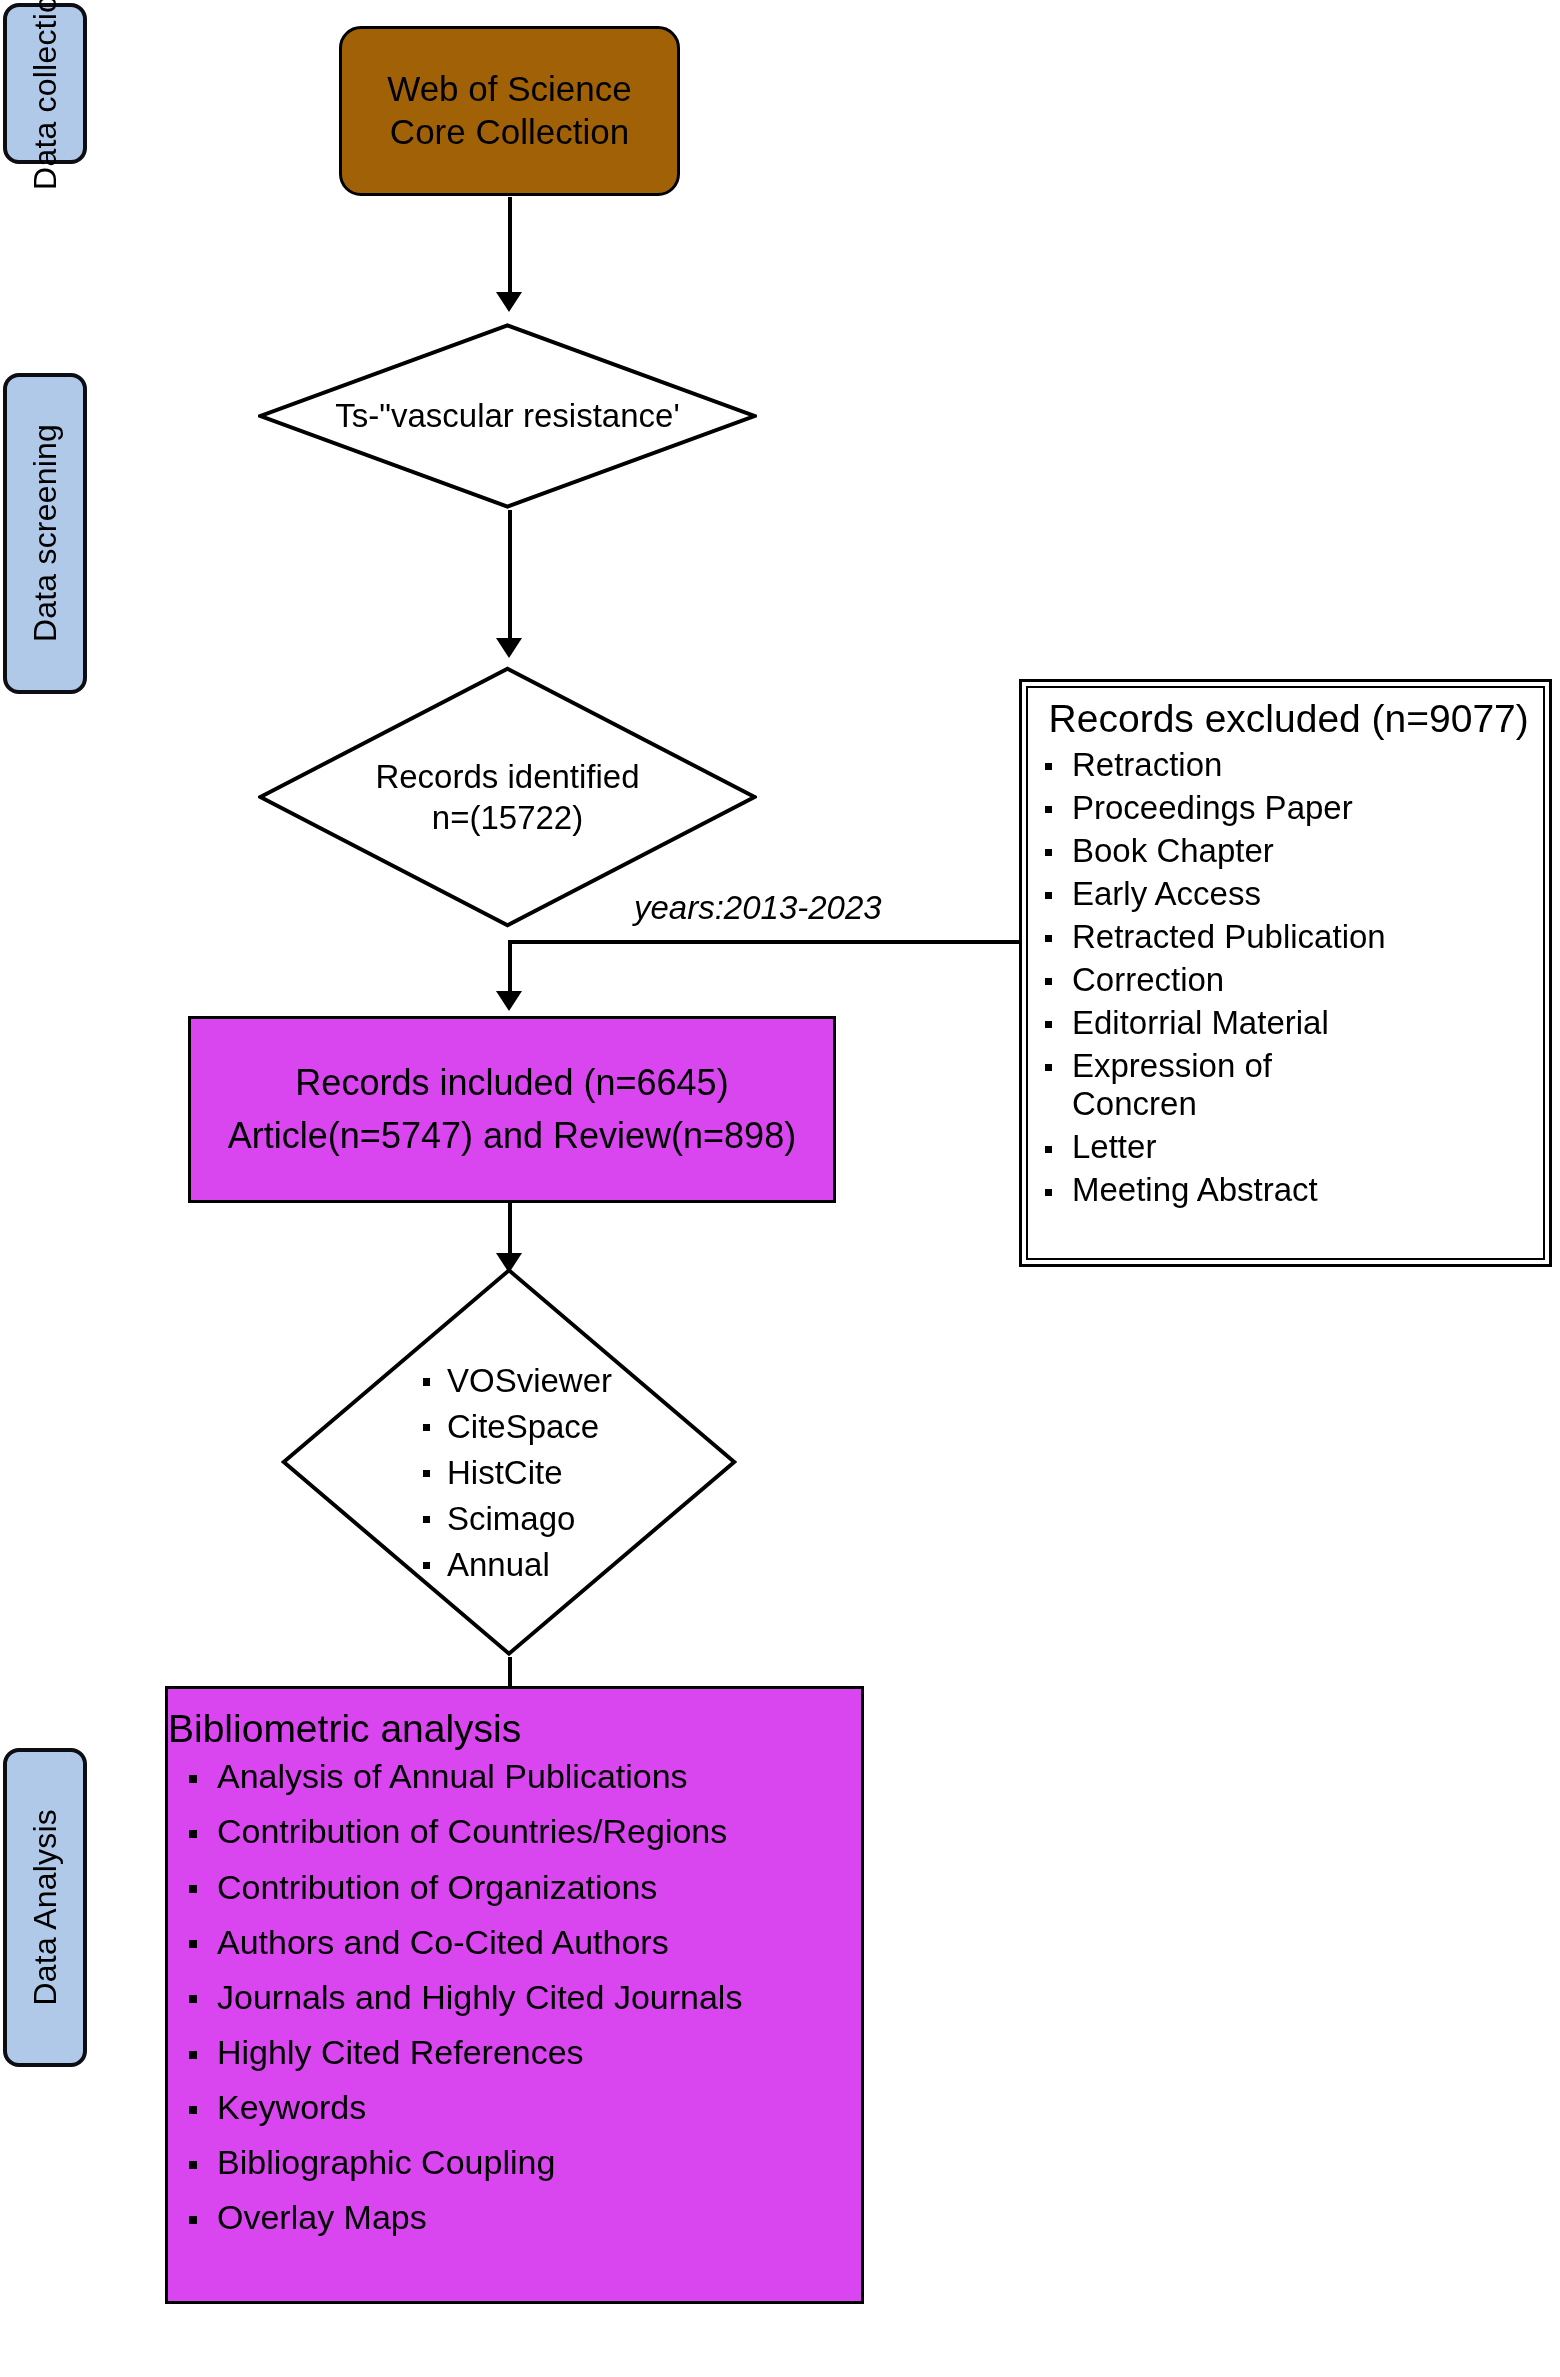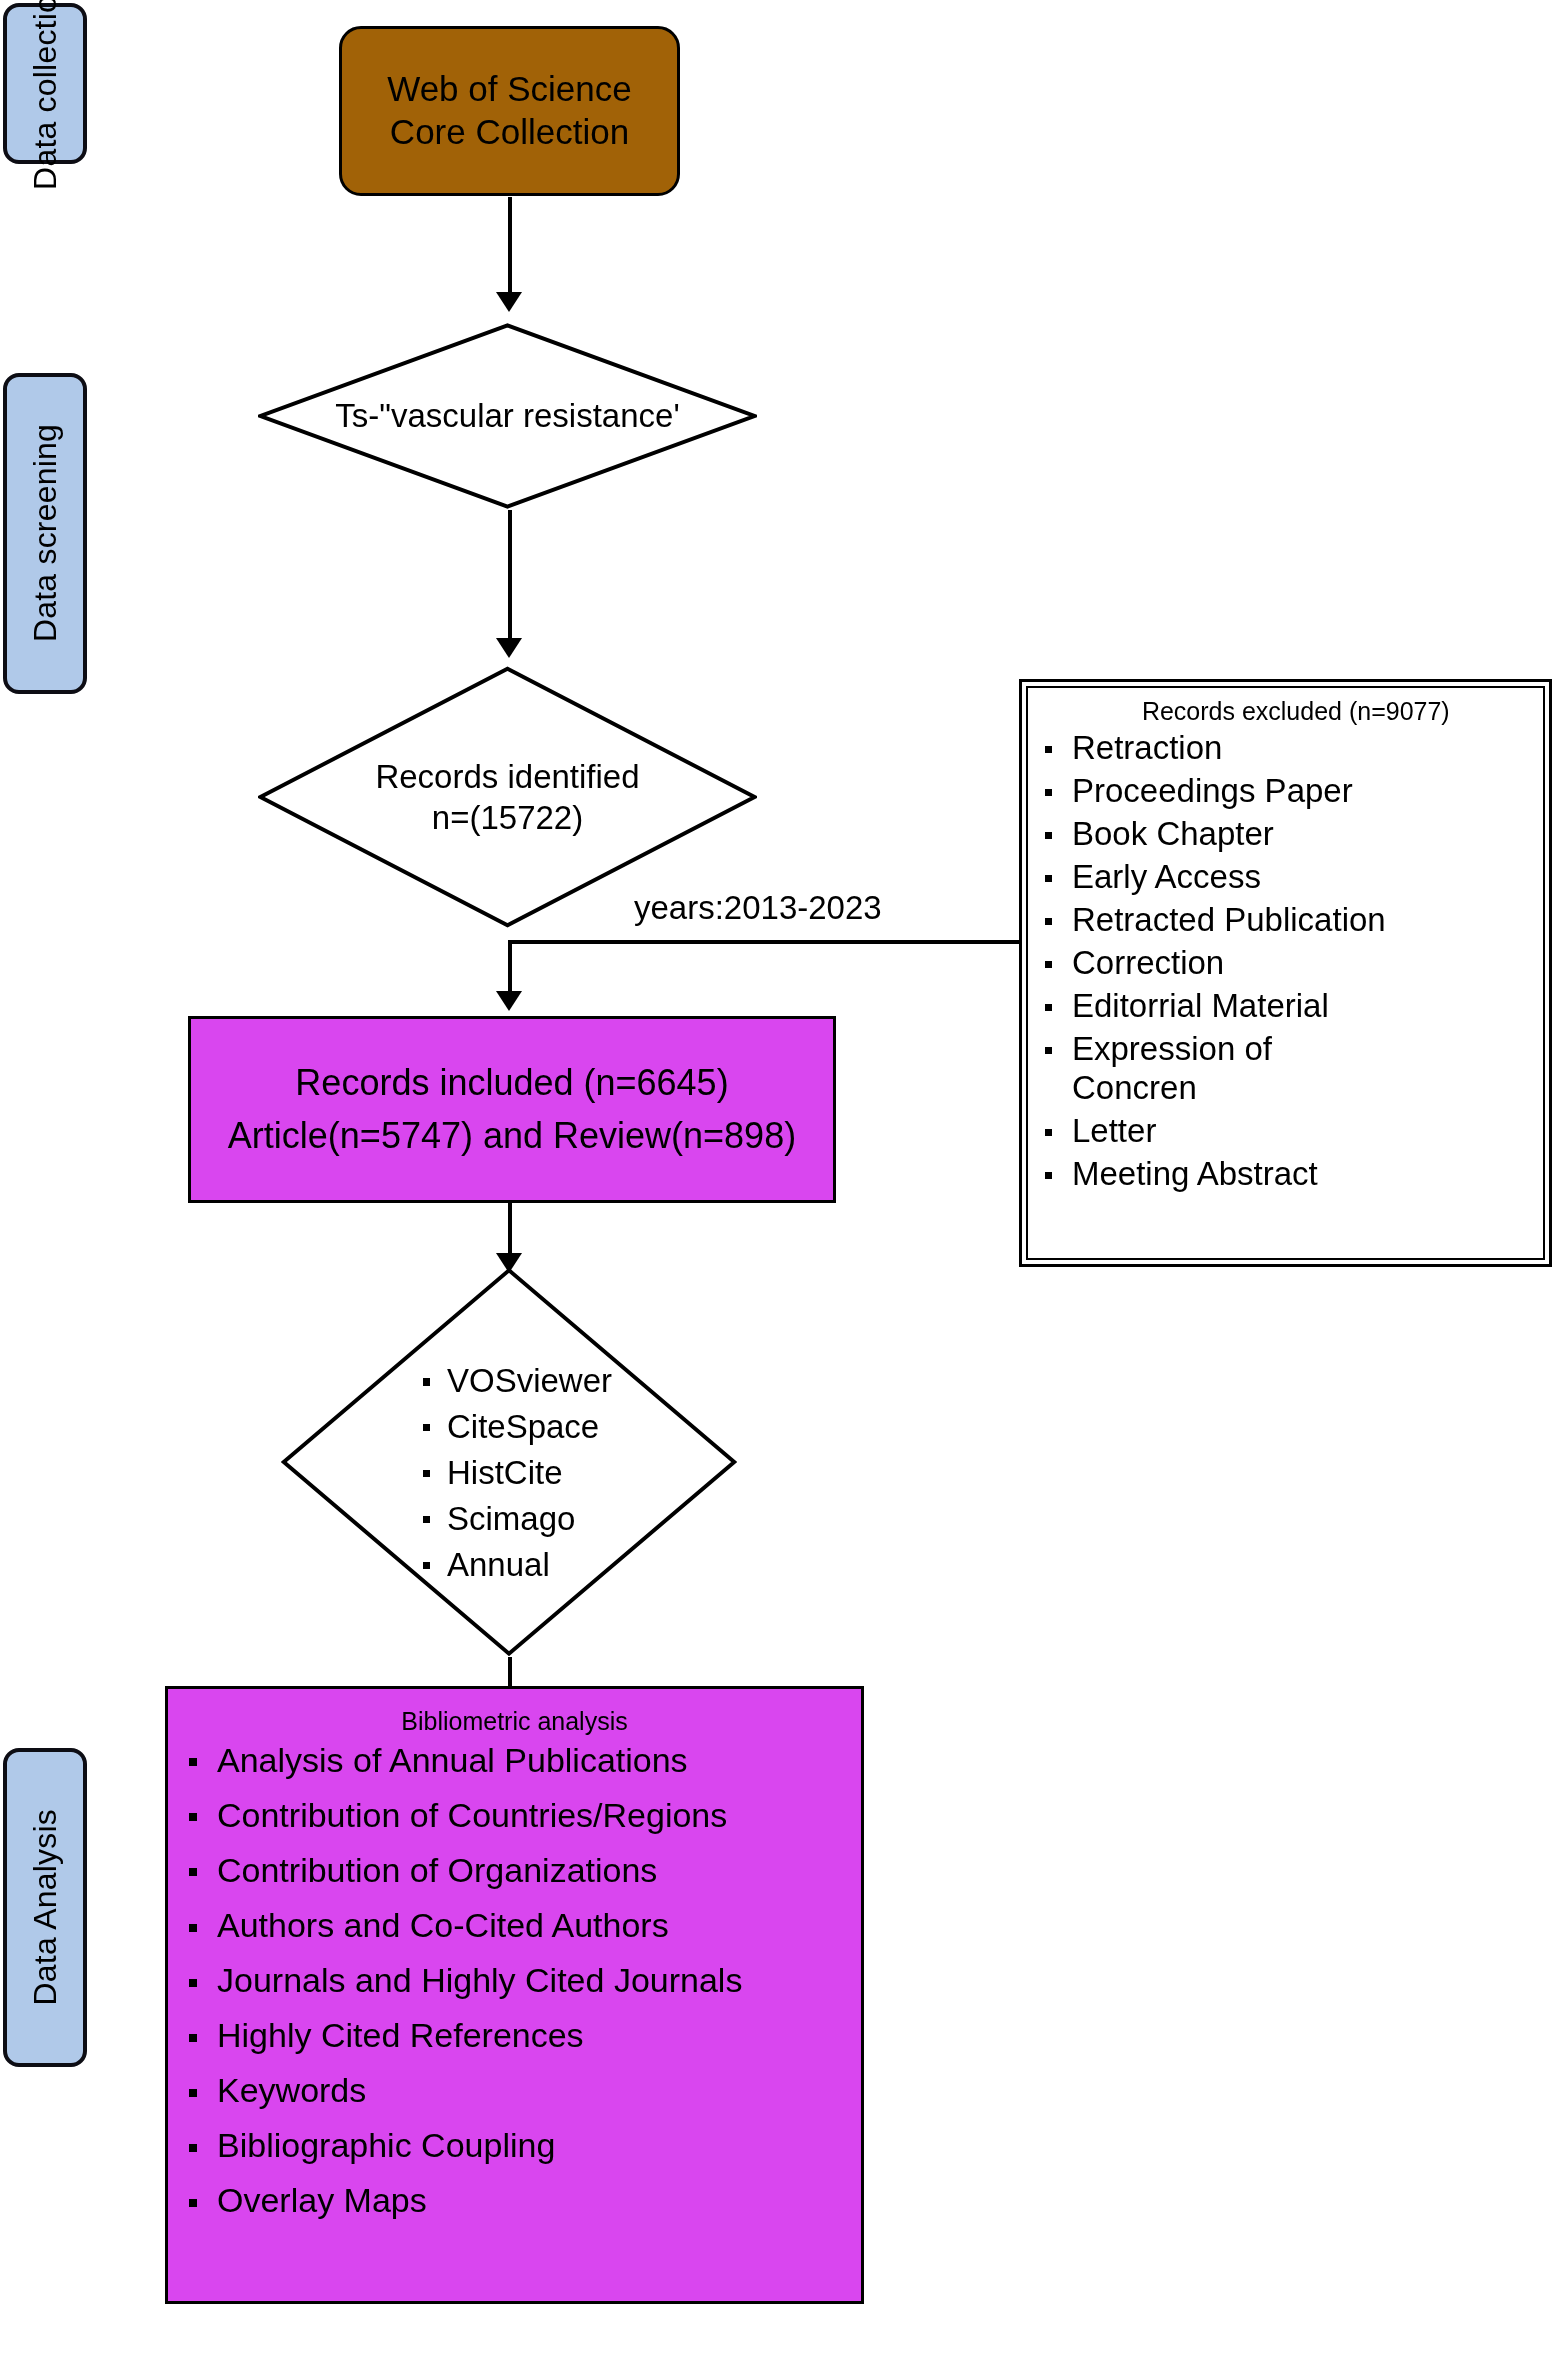--- a/index.html
+++ b/index.html
@@ -65,22 +65,22 @@
   .diamond-wrap svg{position:absolute;left:0;top:0;}
   .diamond-label{
     position:absolute;left:0;top:0;width:100%;height:100%;
     display:flex;align-items:center;justify-content:center;
     text-align:center;font-size:33px;line-height:1.25;
     pointer-events:none;
   }
 
   
   .box-title{
-    font-size:25px;
-    text-align:center;
+    font-size:39px;
+    text-align:left;
     line-height:1.2;
     margin:0 0 3.2px 0;
   }
   .box-title.left-pad{padding-left:20.6px;}
 
   ul.bullets{
     list-style:none;
     margin:0;padding:0;
   }
   ul.bullets li{
@@ -129,20 +129,21 @@
     width:0;height:0;
     border-top:13.5px solid transparent;
     border-bottom:13.5px solid transparent;
     border-left:20.6px solid #000;
   }
   .edge-label{
     position:absolute;
     font-size:33px;
     white-space:nowrap;
     line-height:1;
+    font-style:italic;
   }
 </style>
 </head>
 <body>
 
 <div id="stage">
 
   <div class="stage-bar" style="left:3.2px;top:3.2px;width:84px;height:161px;">
     <span class="vtext">Data collection</span>
   </div>

